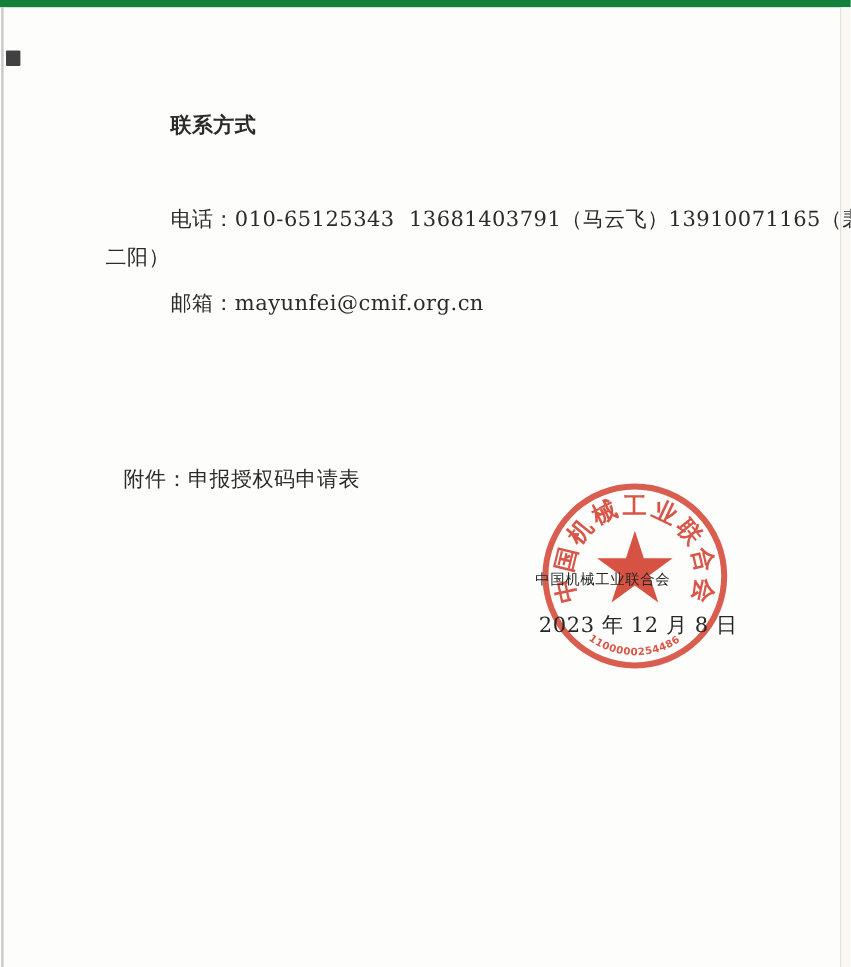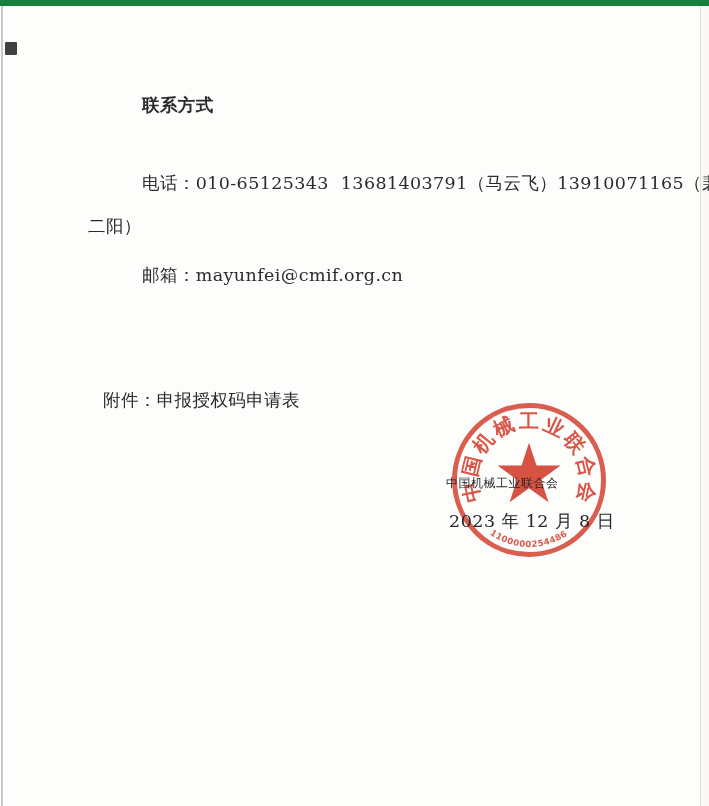--- a/index.html
+++ b/index.html
@@ -15,22 +15,22 @@
   .edge-right-margin{position:absolute;left:701px;top:0;width:8px;height:806px;background:#f9f8f5;}
   .artifact-square{position:absolute;left:5px;top:36px;width:12px;height:13px;background:#414141;border-radius:1px;}
 
   .doc-line{
     position:absolute;font-size:17.5px;line-height:1.2;
     letter-spacing:0.4px;white-space:pre;color:#2b2b2b;
   }
   .line-heading{left:142px;top:89px;font-weight:600;}
   .line-contact{left:142px;top:128px;}
   .line-phone{left:142px;top:167px;}
-  .line-phone-wrap{left:88px;top:210px;}
-  .line-email{left:142px;top:237px;margin-top:22px;}
+  .line-phone-wrap{left:88px;top:199px;}
+  .line-email{left:142px;top:237px;}
   .line-attachment{left:103px;top:384px;}
 
   .sig-org{
     position:absolute;left:446px;top:469px;z-index:5;
     font-size:12px;letter-spacing:0.5px;color:#262626;white-space:pre;
   }
   .sig-date{
     position:absolute;left:449px;top:503px;z-index:5;
     font-size:17.5px;letter-spacing:0.5px;color:#262626;white-space:pre;
   }

